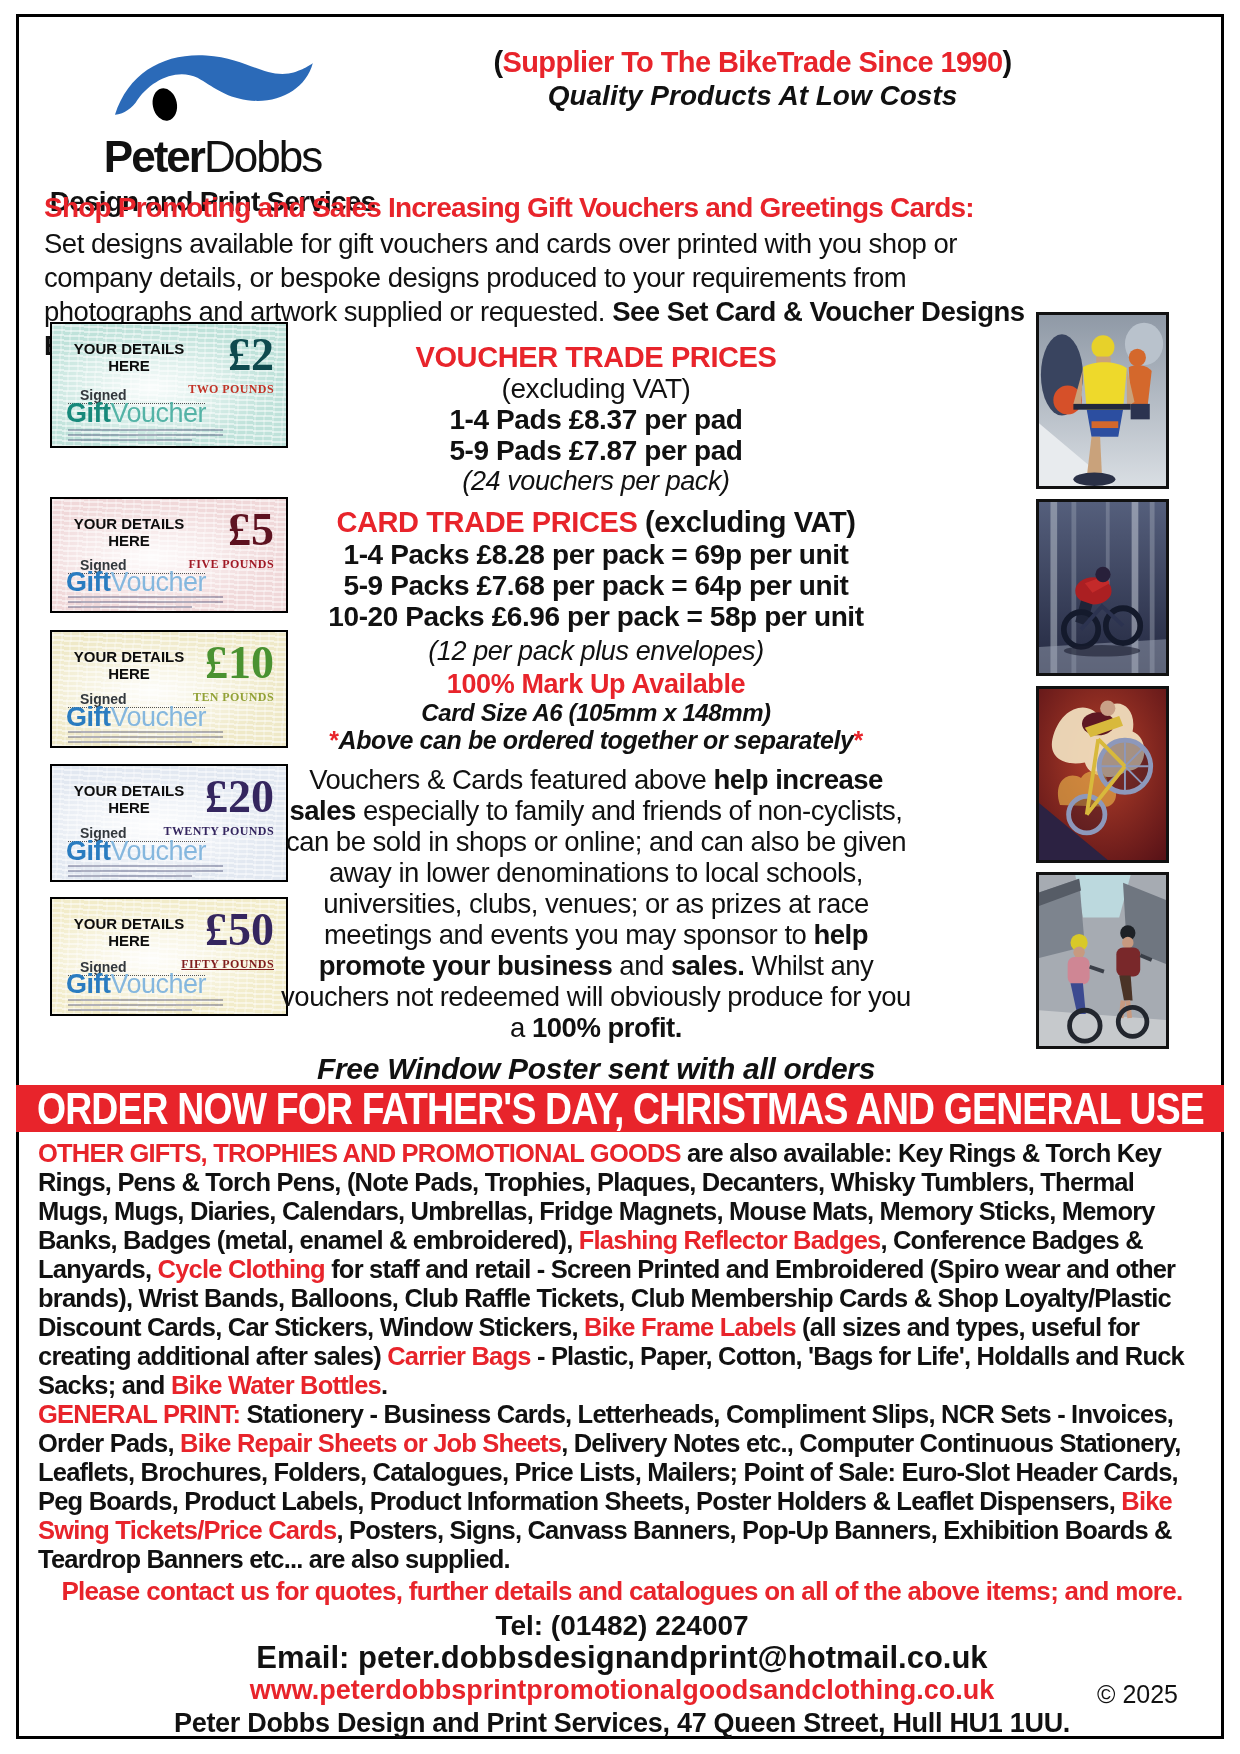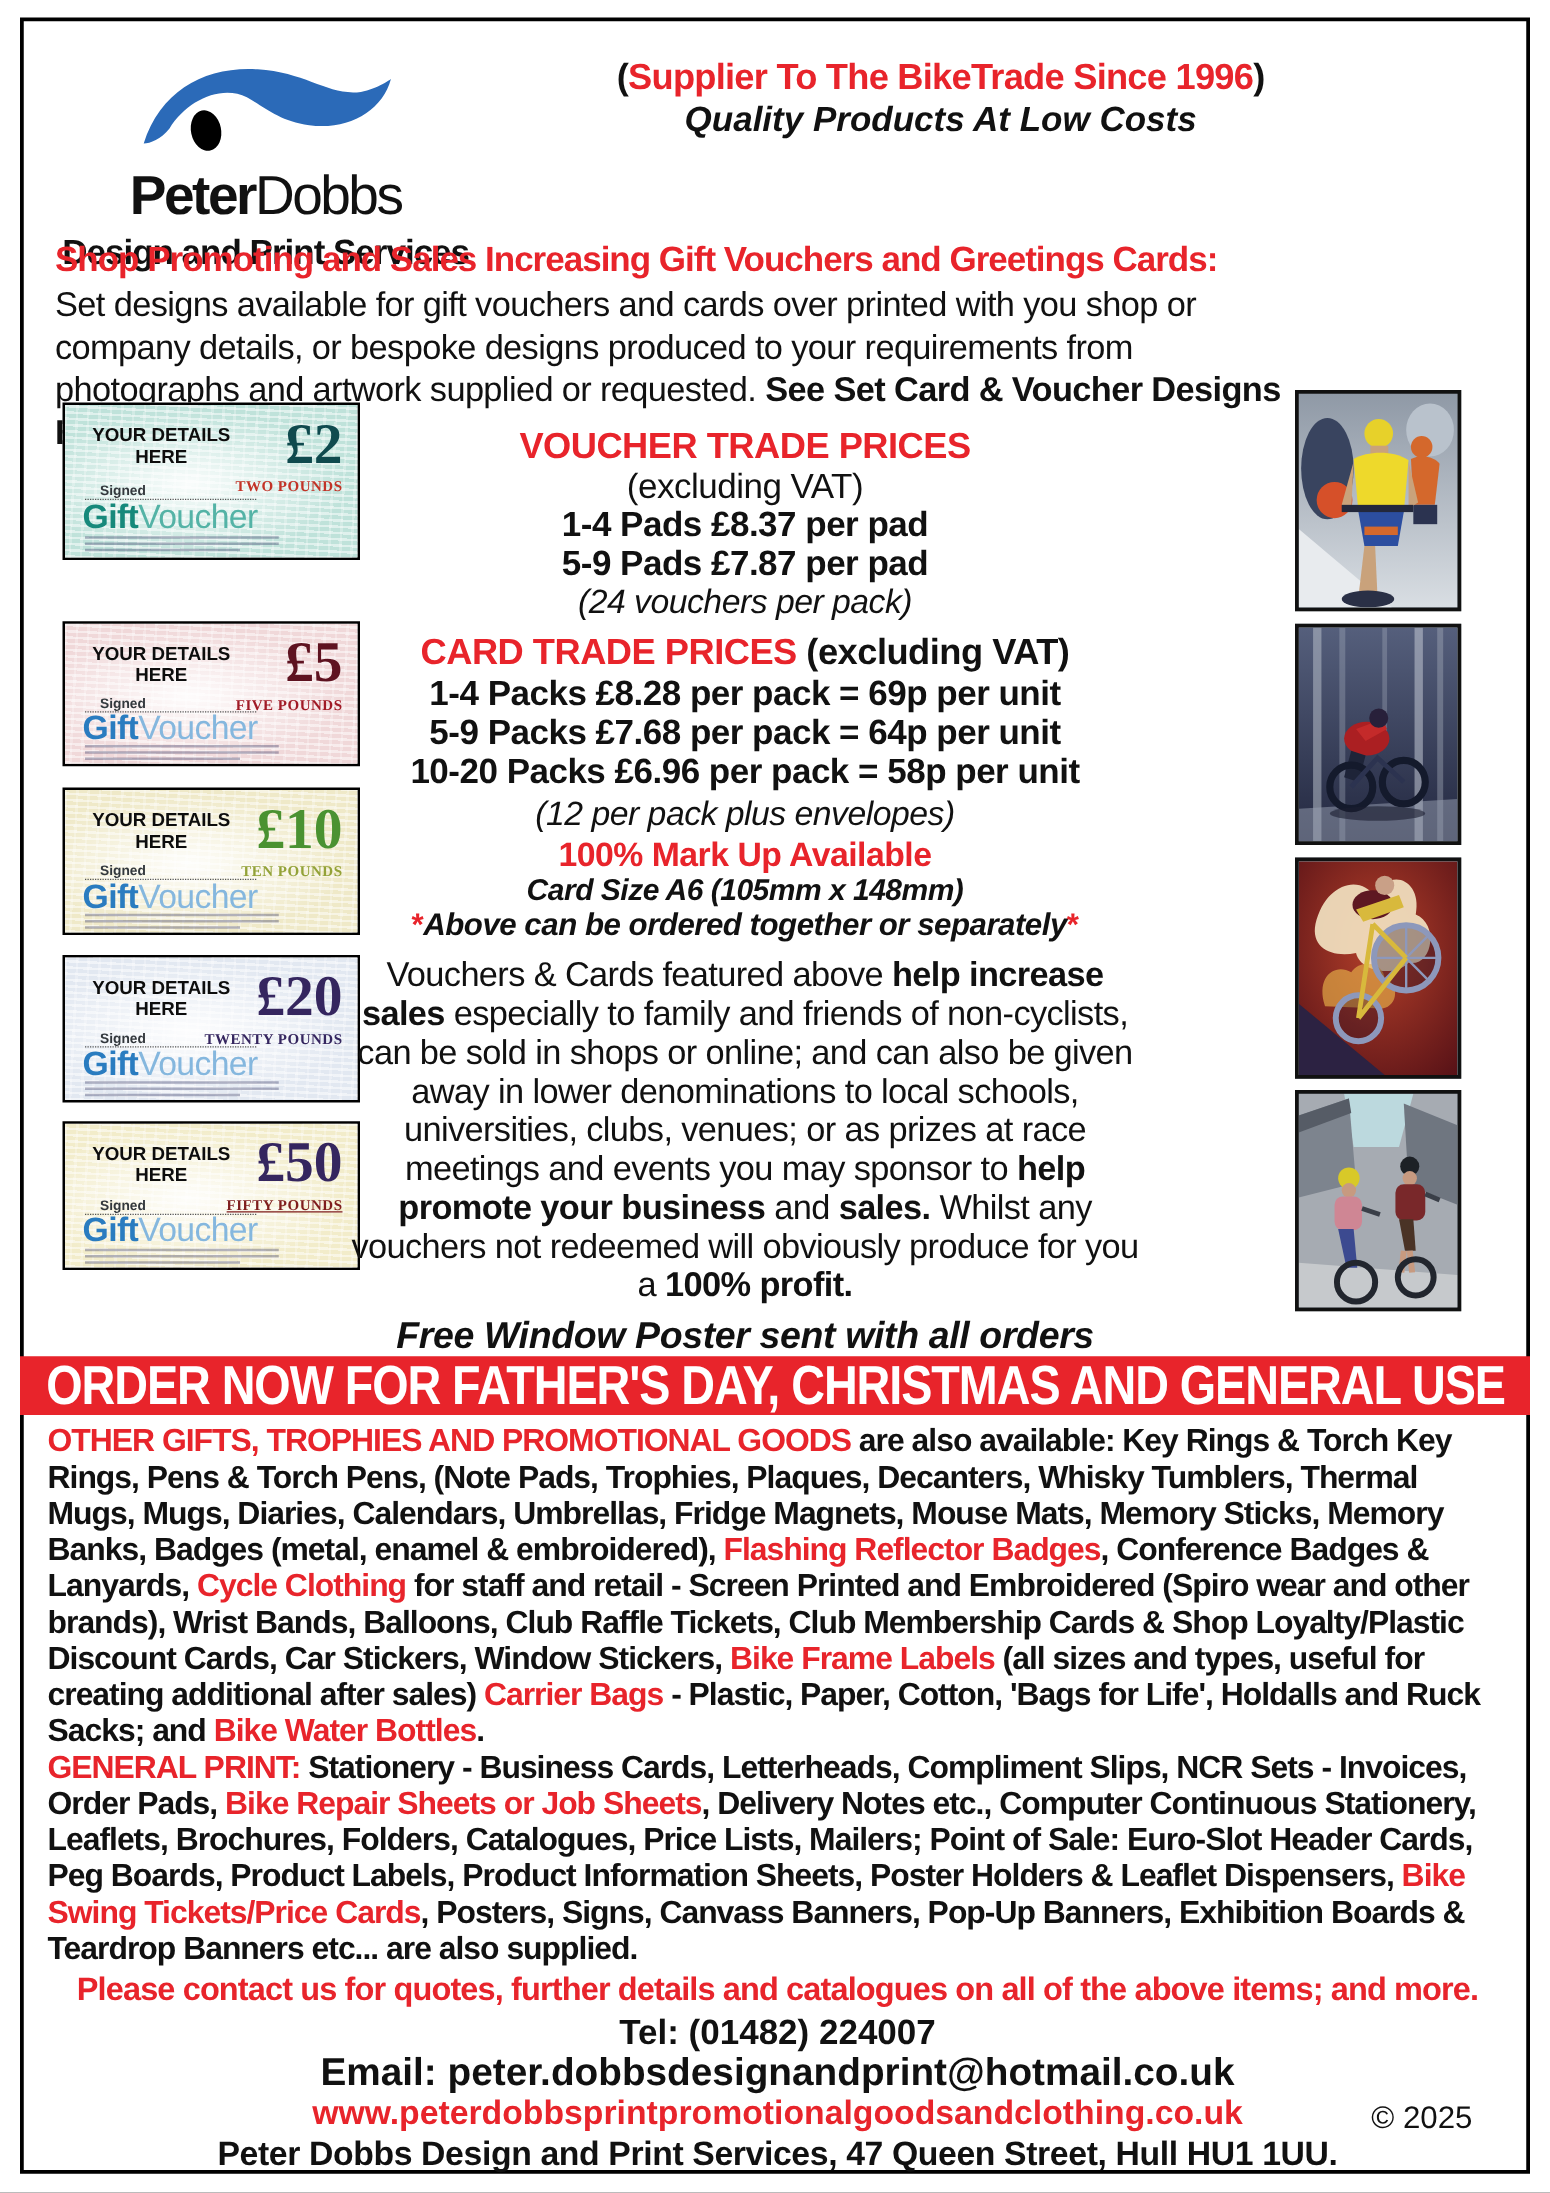--- a/index.html
+++ b/index.html
@@ -31,21 +31,21 @@
   
   .voucher{position:absolute;left:50px;width:238px;border:2px solid #000;overflow:hidden;background:#fff;box-sizing:border-box;}
   .v-tint{position:absolute;inset:0;}
   .v-waves{position:absolute;inset:0;background:
       repeating-linear-gradient(3deg, rgba(255,255,255,.5) 0 2px, rgba(255,255,255,0) 2px 5px),
       repeating-linear-gradient(93deg, rgba(255,255,255,.28) 0 2px, rgba(255,255,255,0) 2px 9px);}
   .v-light{position:absolute;inset:0;background:radial-gradient(ellipse at 42% 52%, rgba(255,255,255,.92) 0%, rgba(255,255,255,0) 66%);}
   .v-details{position:absolute;left:16px;top:16px;width:122px;font-size:15px;font-weight:800;text-align:center;line-height:17px;color:#0d0d0d;}
   .v-amount{position:absolute;right:12px;top:8px;font-size:46px;line-height:46px;font-weight:700;font-family:"Liberation Serif",serif;}
   .v-words{position:absolute;right:12px;top:58px;font-size:12px;font-weight:700;font-family:"Liberation Serif",serif;letter-spacing:.4px;}
-  .v-signed{position:absolute;left:16px;top:52%;width:125px;font-size:11px;font-weight:700;color:#33383d;border-bottom:1px dotted #555;padding-left:12px;}
+  .v-signed{position:absolute;left:16px;top:52%;width:125px;font-size:14px;font-weight:700;color:#33383d;border-bottom:1px dotted #555;padding-left:12px;}
   .v-brand{position:absolute;left:14px;top:61%;font-size:27px;letter-spacing:-0.5px;}
   .v-brand .bb{font-weight:800;}
   .v-fine{position:absolute;left:16px;top:84%;width:155px;}
   .v-fine div{height:2px;margin:3px 0;background:rgba(45,50,95,.35);}
 
   
   .center-col{position:absolute;left:280px;top:341px;width:632px;text-align:center;letter-spacing:-0.4px;}
   .p-title{font-size:29px;font-weight:700;color:#e8242b;line-height:32px;}
   .p-vat{font-size:28px;line-height:31px;}
   .p-line{font-size:28px;font-weight:700;line-height:31px;}
@@ -89,21 +89,21 @@
   <div class="logo">
     <svg viewBox="0 0 240 100">
       <path d="M6,80 C22,30 64,8 112,11 C158,14 178,36 208,32 C224,29 236,20 236,20 C228,50 196,68 160,63 C132,59 120,47 102,37 C78,25 46,40 30,66 C22,76 12,80 6,80 Z" fill="#2b6ab8"></path>
       <ellipse cx="64" cy="68" rx="14" ry="19" fill="#000" transform="rotate(-12 64 68)"></ellipse>
     </svg>
     <div class="brand"><span class="bold">Peter</span><span>Dobbs</span></div>
     <div class="logo-sub">Design and Print Services</div>
   </div>
 
   <div class="header-right">
-    <div class="supplier"><span class="k">(</span><span class="red">Supplier To The BikeTrade Since 1996</span><span class="k">)</span></div>
+    <div class="supplier"><span class="k">(</span><span class="red">Supplier To The BikeTrade Since 1990</span><span class="k">)</span></div>
     <div class="quality">Quality Products At Low Costs</div>
   </div>
 
   <div class="intro">
     <div class="intro-heading">Shop Promoting and Sales Increasing Gift Vouchers and Greetings Cards:</div>
     <div class="intro-body"><span>Set designs available for gift vouchers and cards over printed with you shop or company details, or bespoke designs produced to your requirements from photographs and artwork supplied or requested. </span><span class="b">See Set Card &amp; Voucher Designs Below.</span></div>
   </div>
 
   <div class="voucher" style="top:322px;height:126px;">
     <div class="v-tint" style="background-color: rgb(191, 226, 218);"></div>

